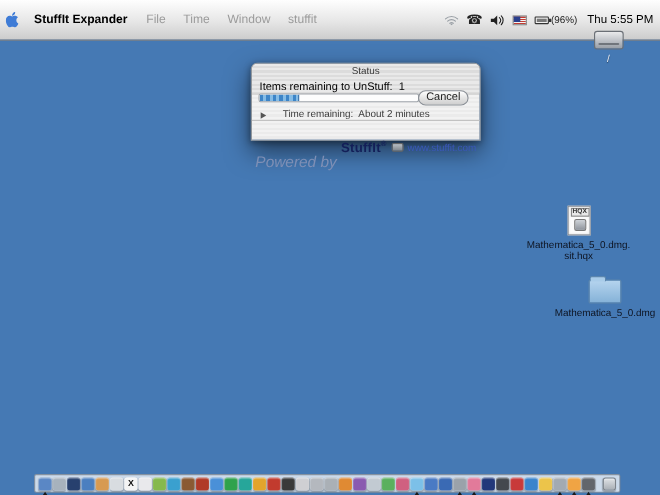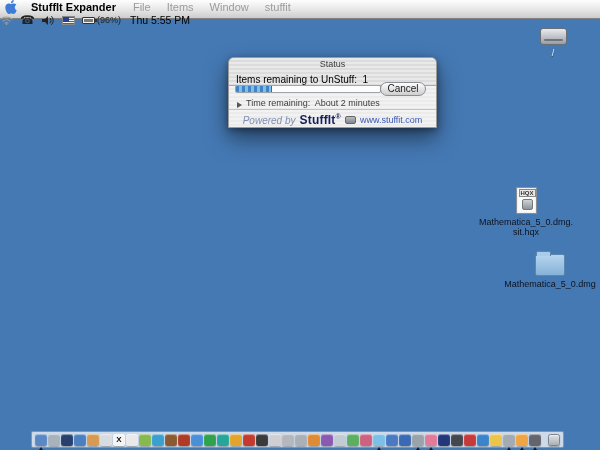--- a/index.html
+++ b/index.html
@@ -1,25 +1,25 @@
 <!DOCTYPE html>
 <html><head>
 <meta charset="utf-8">
 <style>
   * { margin:0; padding:0; box-sizing:border-box; }
   html,body { width:600px; height:450px; overflow:hidden; }
   body { font-family:"Liberation Sans", sans-serif; position:relative; background:#4579B4; }
 
   
   .menubar{
-    position:absolute; top:0; left:0; width:600px; height:19px;
+    position:absolute; top:0; left:0; width:600px; height:37px;
     background:linear-gradient(#fefefe,#e6e6e6 55%,#cccccc);
     border-bottom:1px solid #808080;
-    display:flex; align-items:flex-start; justify-content:space-between;
-    font-size:11px; color:#000;flex-direction:column;
+    display:flex; align-items:flex-end; justify-content:space-between;
+    font-size:11px; color:#000;
   }
   .menu-left{ display:flex; align-items:center; height:100%; }
   .apple{ width:22px; text-align:center; display:flex; justify-content:center; align-items:center; }
   .appname{ font-weight:bold; padding:0 9px; }
   .menu-item{ color:#9b9b9b; padding:0 8px; }
   .menu-right{ display:flex; align-items:center; height:100%; padding-right:6px; gap:7px; }
   .mr-icon{ display:flex; align-items:center; }
   .flag{ width:13px; height:9px; position:relative;
     background:repeating-linear-gradient(#c23b32 0 1px,#f3f3f3 1px 2px);
     border:0.5px solid #888; }
@@ -56,25 +56,25 @@
     background:repeating-linear-gradient(90deg,#3d85c8 0 3px,#85bce6 3px 6px);
     border-right:1px solid #2f6ca8;
   }
   .cancel-btn{
     position:absolute; left:151px; top:24px; width:46px; height:14px;
     border-radius:7px; border:1px solid #8a8f96;
     background:linear-gradient(#ffffff,#e2e2e2 55%,#cfcfcf);
     font-size:10px; color:#222; text-align:center; line-height:12px;
     font-family:"Liberation Sans", sans-serif;
   }
-  .time-row{ position:absolute; left:8px; top:40px; font-size:9px; color:#3c3c3c; display:flex; align-items:flex-end; gap:4px; }
+  .time-row{ position:absolute; left:8px; top:40px; font-size:9px; color:#3c3c3c; display:flex; align-items:flex-end; gap:15px; }
   .disclosure{ width:0; height:0; border-left:5px solid #555; border-top:3.5px solid transparent; border-bottom:3.5px solid transparent; }
   .divider{ position:absolute; left:0; right:0; top:51px; border-top:1px solid #c2c2c2; }
   .footer-row{ position:absolute; left:0; right:0; top:55px; display:flex; align-items:center; justify-content:center; gap:4px; }
-  .powered{ font-size:10px; font-style:italic; color:#7e8fb5; }
+  .powered{ font-size:14px; font-style:italic; color:#7e8fb5;margin-top:26px; }
   .brand{ font-size:12px; font-weight:bold; color:#131f58; letter-spacing:0.2px; }
   .reg{ font-size:7px; vertical-align:super; color:#131f58; }
   .siticon{ width:11px; height:8px; background:linear-gradient(#b9bec4,#7e858c); border-radius:2px; border:1px solid #666; }
   .url{ font-size:9px; color:#3a57b8; }
 
   
   .desk-icon{ position:absolute; display:flex; flex-direction:column; align-items:center; width:70px; }
   .icon-label{ font-size:9px; color:#0d1320; text-align:center; line-height:10px; margin-top:3px; }
   .icon-label.light{ color:#f2f4f8; text-shadow:0 1px 1px rgba(0,0,0,0.5); }
 
@@ -116,21 +116,21 @@
 
 <div class="menubar">
   <div class="menu-left">
     <div class="apple">
       <svg width="12" height="14" viewBox="0 0 814 1000">
         <path fill="#3f7cd6" d="M788.1 340.9c-5.8 4.5-108.2 62.2-108.2 190.5 0 148.4 130.3 200.9 134.2 202.2-.6 3.2-20.7 71.9-68.7 141.9-42.8 61.6-87.5 123.1-155.5 123.1s-85.5-39.5-164-39.5c-76.5 0-103.7 40.8-165.9 40.8s-105.6-57-155.5-127C46.7 790.7 0 663 0 541.8c0-194.4 126.4-297.5 250.8-297.5 66.1 0 121.2 43.4 162.7 43.4 39.5 0 101.1-46 176.3-46 28.5 0 130.9 2.6 198.3 99.2zm-234-181.5c31.1-36.9 53.1-88.1 53.1-139.3 0-7.1-.6-14.3-1.9-20.1-50.6 1.9-110.8 33.7-147.1 75.8-28.5 32.4-55.1 83.6-55.1 135.5 0 7.8 1.3 15.6 1.9 18.1 3.2.6 8.4 1.3 13.6 1.3 45.4 0 102.5-30.4 135.5-71.3z"></path>
       </svg>
     </div>
     <span class="appname">StuffIt Expander</span>
     <span class="menu-item">File</span>
-    <span class="menu-item">Items</span>
+    <span class="menu-item">Time</span>
     <span class="menu-item">Window</span>
     <span class="menu-item">stuffit</span>
   </div>
   <div class="menu-right">
     <span class="mr-icon">
       <svg width="13" height="10" viewBox="0 0 13 10">
           <path d="M1 4.2a8 8 0 0 1 11 0M3 6.2a5 5 0 0 1 7 0M5 8.2a2.3 2.3 0 0 1 3 0" stroke="#9aa0a6" stroke-width="1.1" fill="none" stroke-linecap="round"></path>
           <circle cx="6.5" cy="9.2" r="0.8" fill="#9aa0a6"></circle>
         </svg>
     </span>

